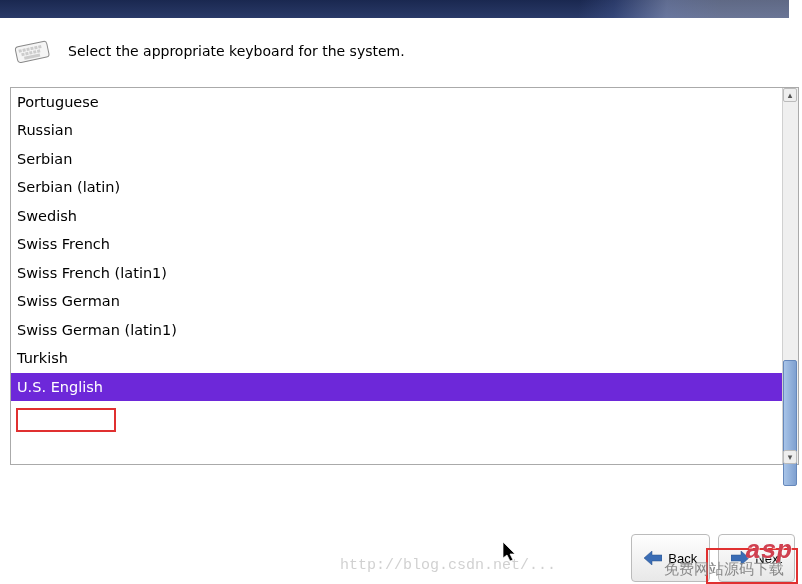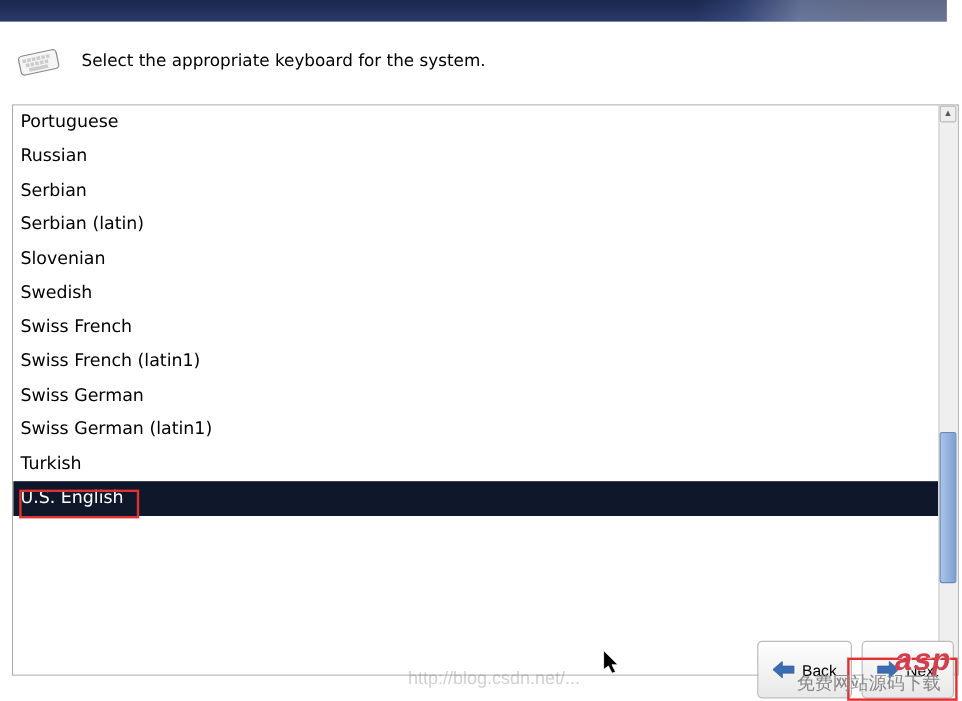--- a/index.html
+++ b/index.html
@@ -46,40 +46,40 @@
     }
     .instruction-text {
       font-size: 14px;
       line-height: 1.4;
       color: #000;
       padding-top: 1px;
     }
     .list-container {
       position: relative;
       width: 789px;
-      height: 476px;
+      height: 378px;
       border: 1px solid #aaa;
       display: flex;
     }
     .listbox {
       flex: 1;
       background: #fff;
       overflow: hidden;
       position: relative;
     }
     .list-item {
       padding: 3px 6px 3px 6px;
       font-size: 14.5px;
       line-height: 1.55;
       color: #000;
       cursor: pointer;
       white-space: nowrap;
     }
     .list-item.selected {
-      background: #0f172a;
+      background: #6d28d9;
       color: #fff;
     }
     .highlight-box {
       position: absolute;
       left: 5px;
       top: 320px;
       width: 100px;
       height: 24px;
       border: 2px solid #e03030;
       pointer-events: none;
@@ -141,21 +141,21 @@
       border: 2px solid #e03030;
       pointer-events: none;
       z-index: 5;
     }
     .watermark1 {
       position: absolute;
       bottom: 10px;
       left: 340px;
       color: rgba(120,120,120,0.35);
       font-size: 15px;
-      font-family: Liberation Sans, sans-serif;
+      font-family: Liberation Mono, monospace;
       pointer-events: none;
     }
     .watermark2 {
       position: absolute;
       bottom: 18px;
       right: 10px;
       color: #d04050;
       font-size: 26px;
       font-weight: bold;
       font-style: italic;
@@ -211,21 +211,20 @@
     </div>
     <div class="instruction-text">Select the appropriate keyboard for the system.</div>
   </div>
 
   <div class="list-container">
     <div class="listbox" id="listbox">
     <div class="list-item">Portuguese</div>
         <div class="list-item">Russian</div>
         <div class="list-item">Serbian</div>
         <div class="list-item">Serbian (latin)</div>
-        <div class="list-item">Slovenian</div>
         <div class="list-item">Swedish</div>
         <div class="list-item">Swiss French</div>
         <div class="list-item">Swiss French (latin1)</div>
         <div class="list-item">Swiss German</div>
         <div class="list-item">Swiss German (latin1)</div>
         <div class="list-item">Turkish</div>
         <div class="list-item selected">U.S. English</div>
       </div>
     <div class="highlight-box"></div>
     <div class="scrollbar">

